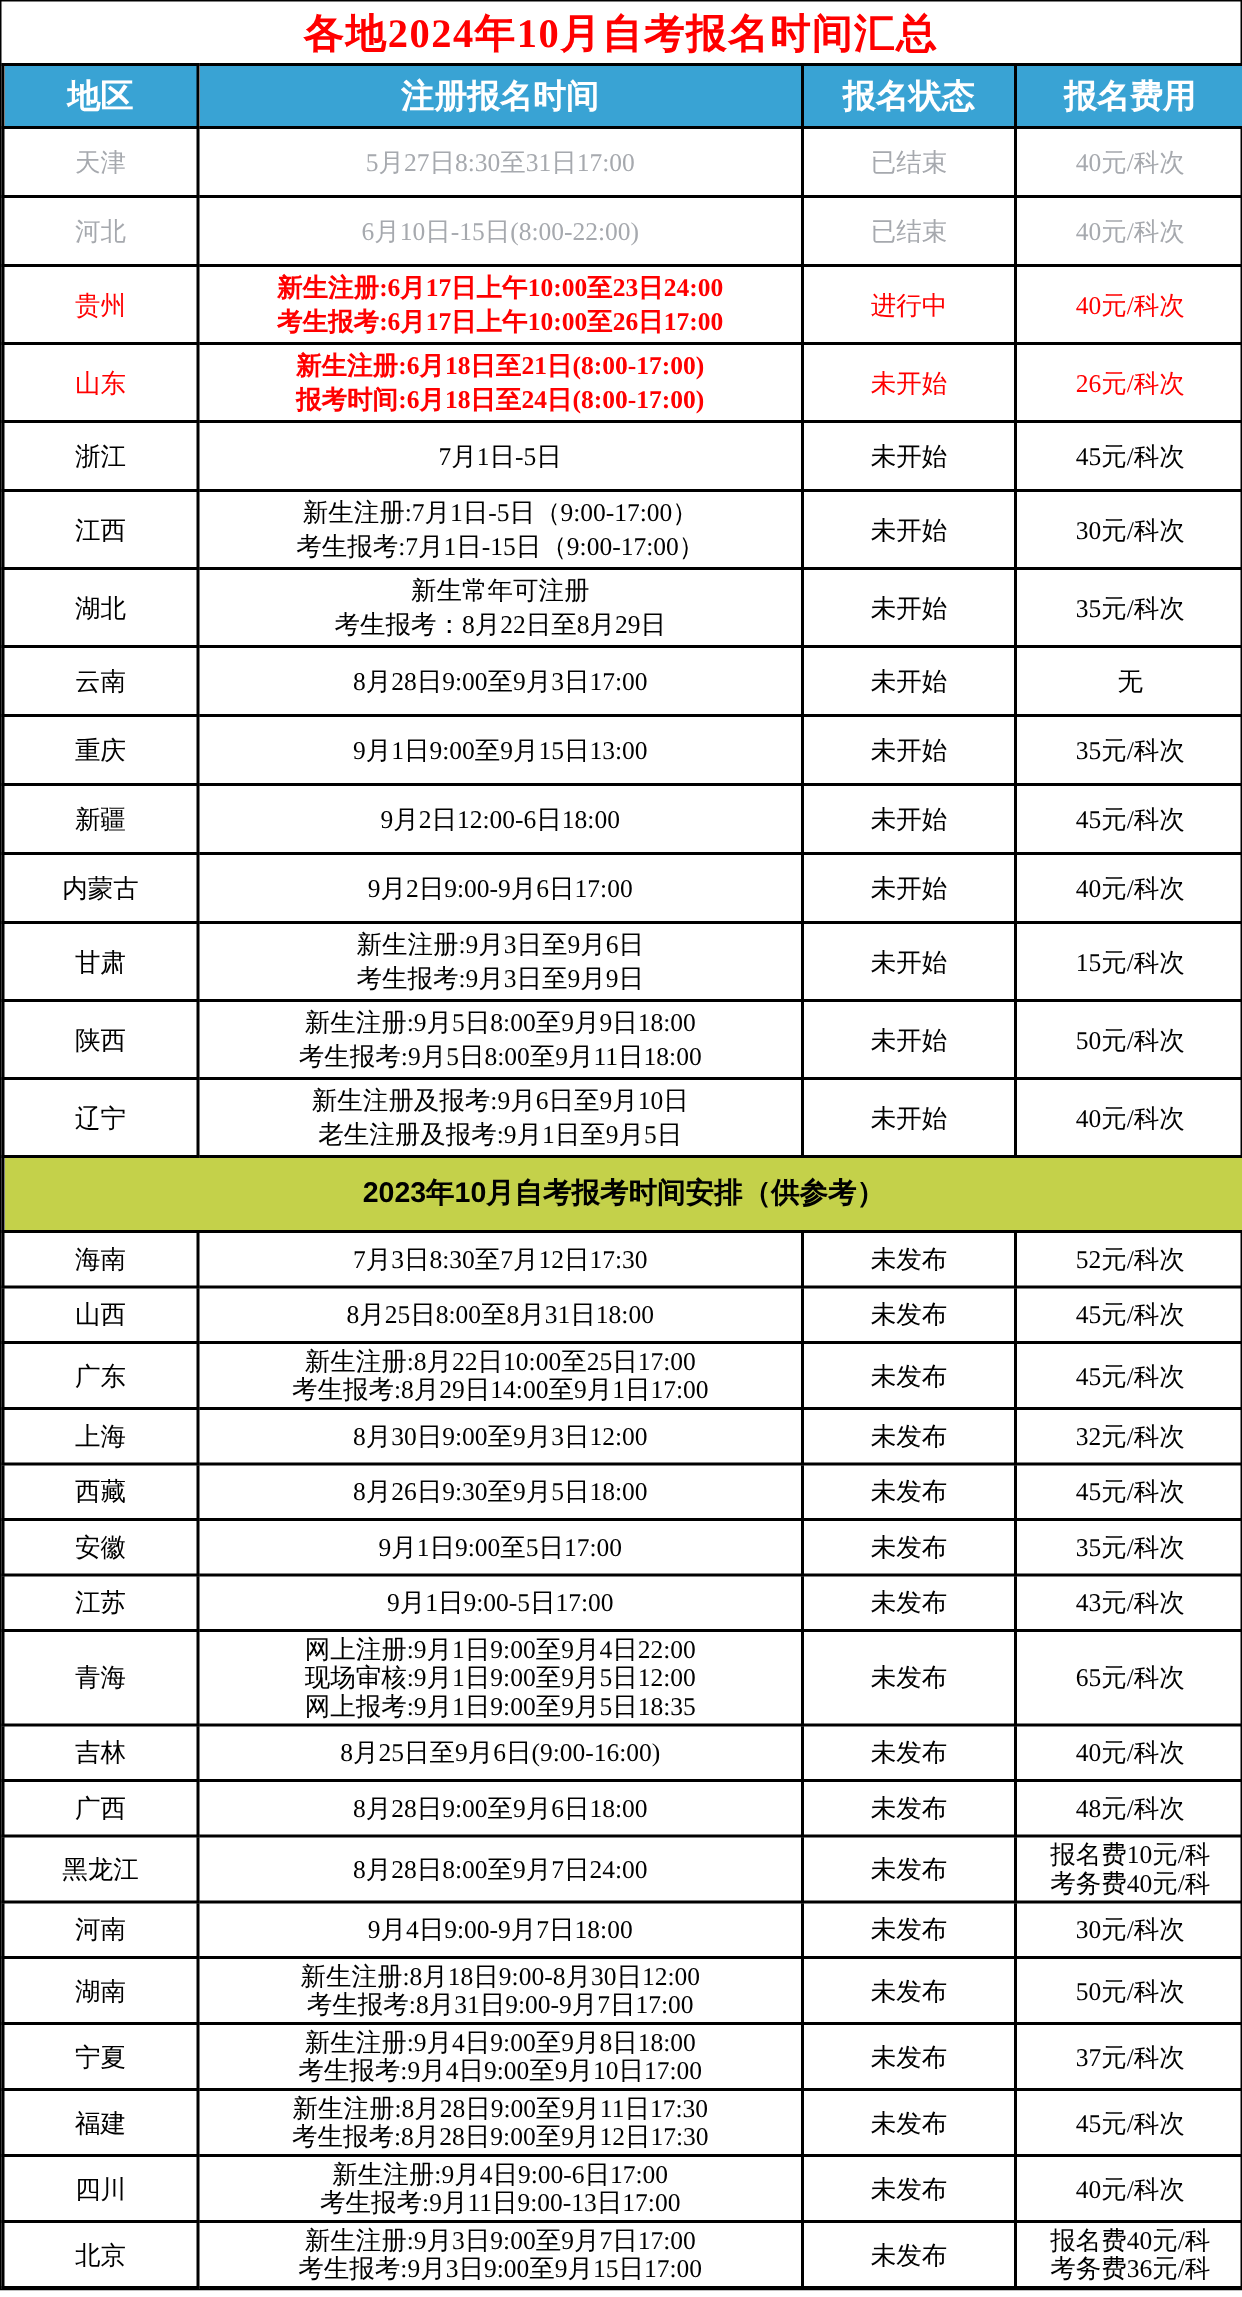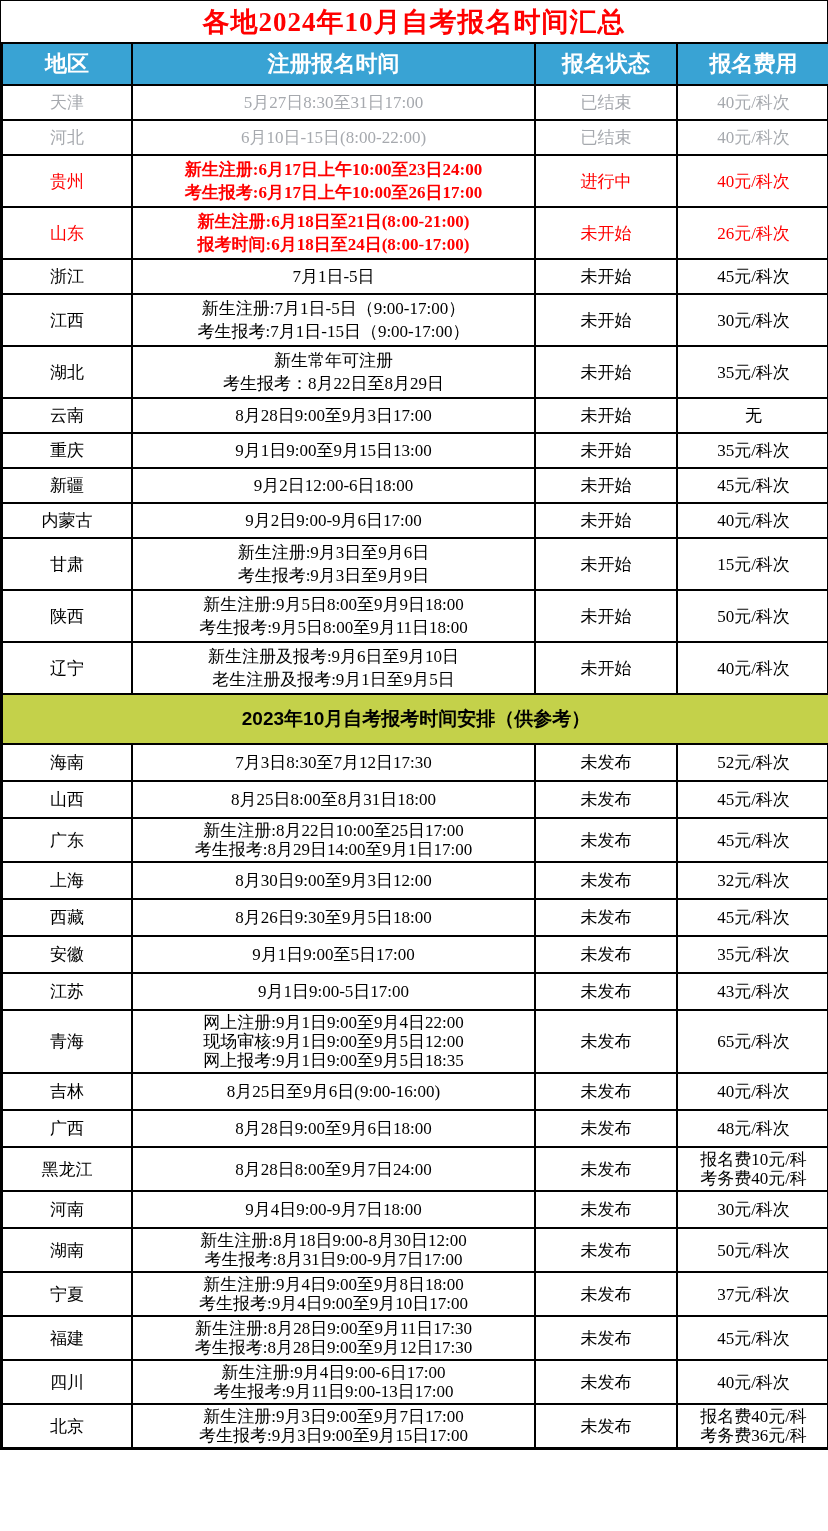--- a/index.html
+++ b/index.html
@@ -41,21 +41,21 @@
   }
   thead th {
     background: var(--header-bg, #39a3d4);
     color: #fff;
     font-family: "Liberation Sans", "DejaVu Sans", sans-serif;
     font-weight: bold;
     font-size: 22px;
     height: 42px;
   }
   td { font-size: 17px; line-height: 22px; }
-  .sec-0 td { height: 35px; line-height: 23px; }
+  .sec-0 td { height: 46px; line-height: 23px; }
   .sec-1 td { height: 37px; line-height: 19px; }
   .section-row td {
     background: var(--section-bg, #c4d14a);
     font-family: "Liberation Sans", "DejaVu Sans", sans-serif;
     font-weight: bold;
     font-size: 19px;
     height: 50px;
     color: #000;
   }
   tr.tone-muted td { color: var(--muted-gray, #a6a9ae); }
@@ -114,21 +114,21 @@
           </td>
     <td class="status">进行中</td>
     <td class="fee">
             <div>40元/科次</div>
           </td>
   </tr>
 
   <tr class="sec-0 tone-alert">
     <td class="region">山东</td>
     <td class="time">
-            <div>新生注册:6月18日至21日(8:00-21:00)</div>
+            <div>新生注册:6月18日至21日(8:00-17:00)</div>
             <div>报考时间:6月18日至24日(8:00-17:00)</div>
           </td>
     <td class="status">未开始</td>
     <td class="fee">
             <div>26元/科次</div>
           </td>
   </tr>
 
   <tr class="sec-0 tone-normal">
     <td class="region">浙江</td>

